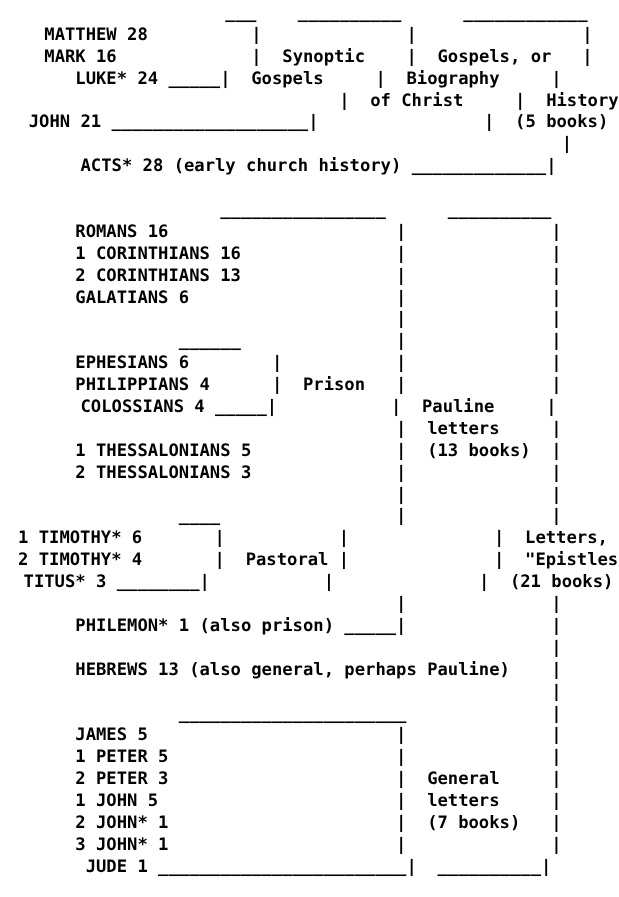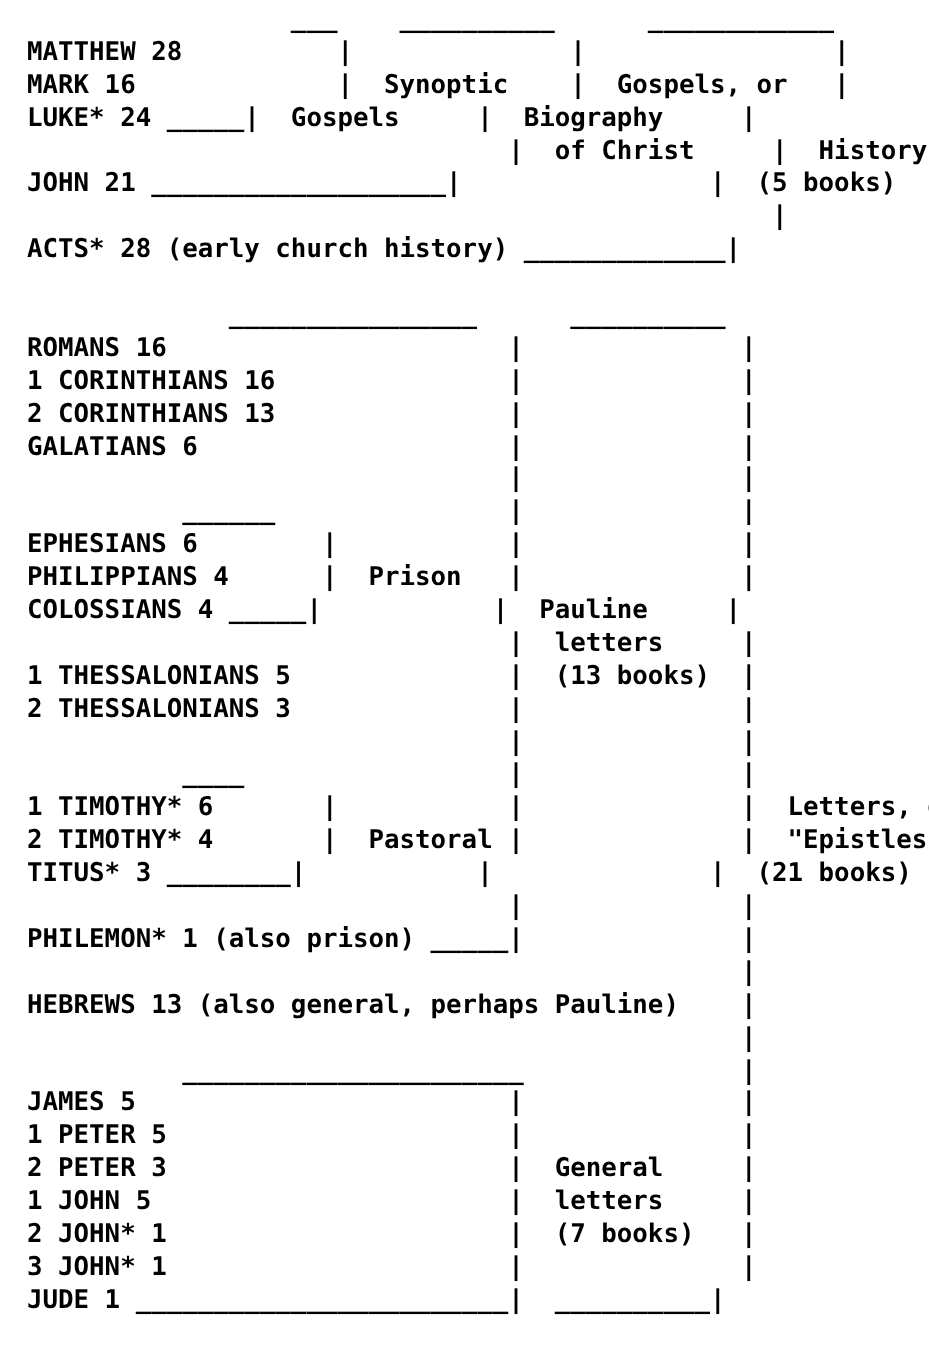--- a/index.html
+++ b/index.html
@@ -24,20 +24,21 @@
     font-family: "DejaVu Sans Mono", "Liberation Mono", monospace;
     font-size: 17.2px;
     line-height: 21.9px;
     letter-spacing: 0px;
     font-weight: bold;
     color: #000000;
     padding: 3px 0 0 18px;
     box-sizing: border-box;
     -webkit-font-smoothing: none;
     text-rendering: geometricPrecision;
+    text-align: center;
   }
   .nt-line {
     display: block;
     height: 21.9px;
     white-space: pre;
   }
 </style>
 </head>
 <body style="background: rgb(255, 255, 255);">
 

